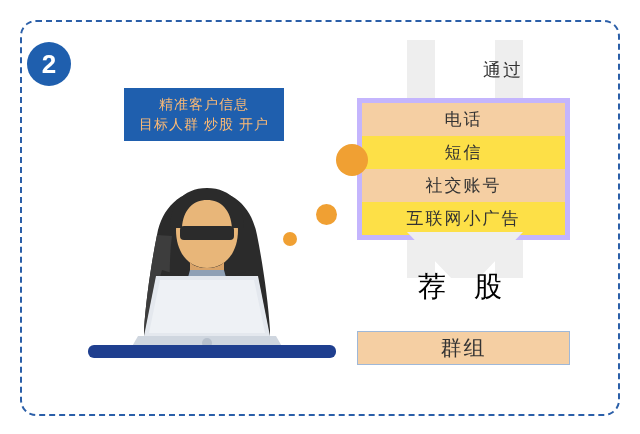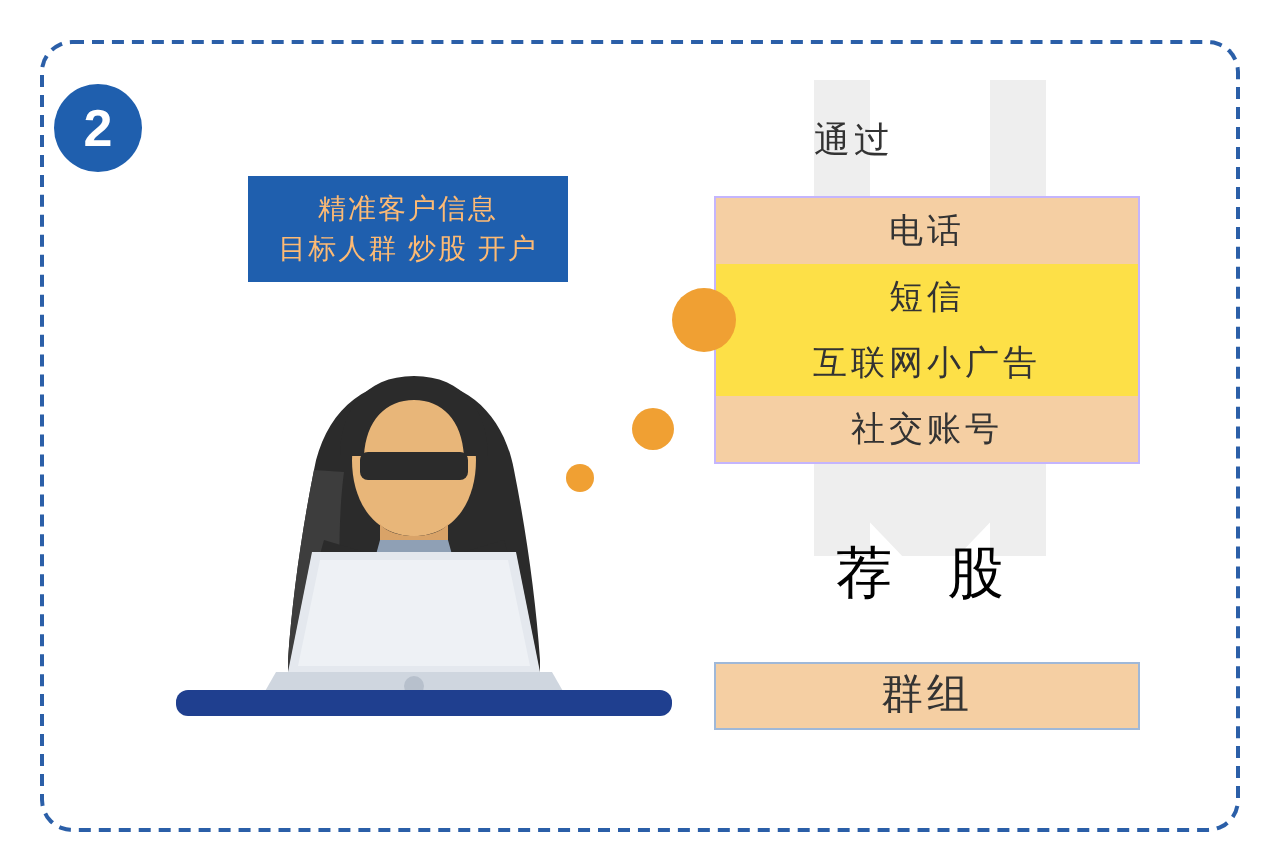--- a/index.html
+++ b/index.html
@@ -88,32 +88,32 @@
   }
   .band-left { left: 407px; top: 40px; width: 28px; height: 238px; }
   .band-right { left: 495px; top: 40px; width: 28px; height: 238px; }
 
   
   .tongguo {
     position: absolute;
     left: 407px;
     top: 58px;
     width: 116px;
-    text-align: left;
+    text-align: right;
     font-size: 18px;
     color: #333333;
     letter-spacing: 2px;
   }
   
   .channel-box {
     position: absolute;
     left: 357px;
     top: 98px;
     width: 213px;
-    border: 1px solid #c4b5fd;
+    border: 5px solid #c4b5fd;
     background: #ffffff;
     box-sizing: border-box;
   }
   .channel-row {
     height: 33px;
     line-height: 33px;
     text-align: center;
     font-size: 17px;
     color: #333333;
     letter-spacing: 2px;
@@ -188,22 +188,22 @@
   </div>
 
   <div class="grey-band band-left"></div>
   <div class="grey-band band-right"></div>
 
   <div class="tongguo">通过</div>
 
   <div class="channel-box">
     <div class="channel-row shaded">电话</div>
     <div class="channel-row plain">短信</div>
+    <div class="channel-row shaded">社交账号</div>
     <div class="channel-row plain">互联网小广告</div>
-    <div class="channel-row shaded">社交账号</div>
   </div>
 
   <div class="funnel"></div>
 
   <div class="jiangu">荐 股</div>
 
   <div class="group-box">群组</div>
 
   <div class="dot d1"></div>
   <div class="dot d2"></div>

